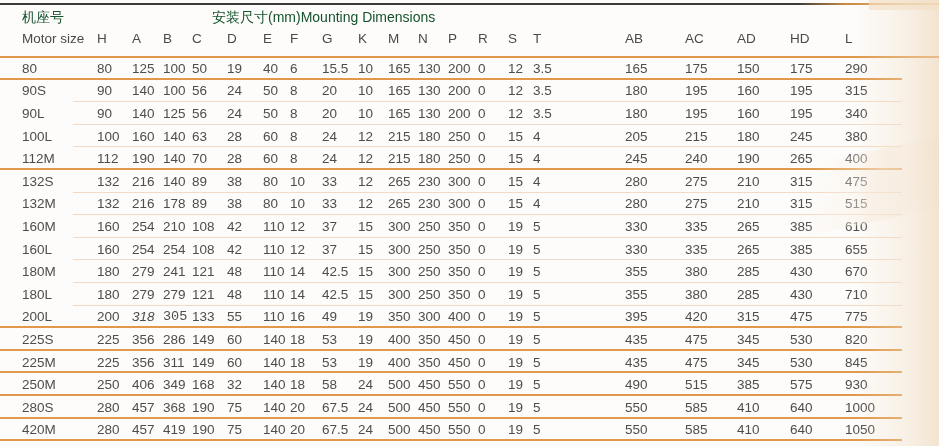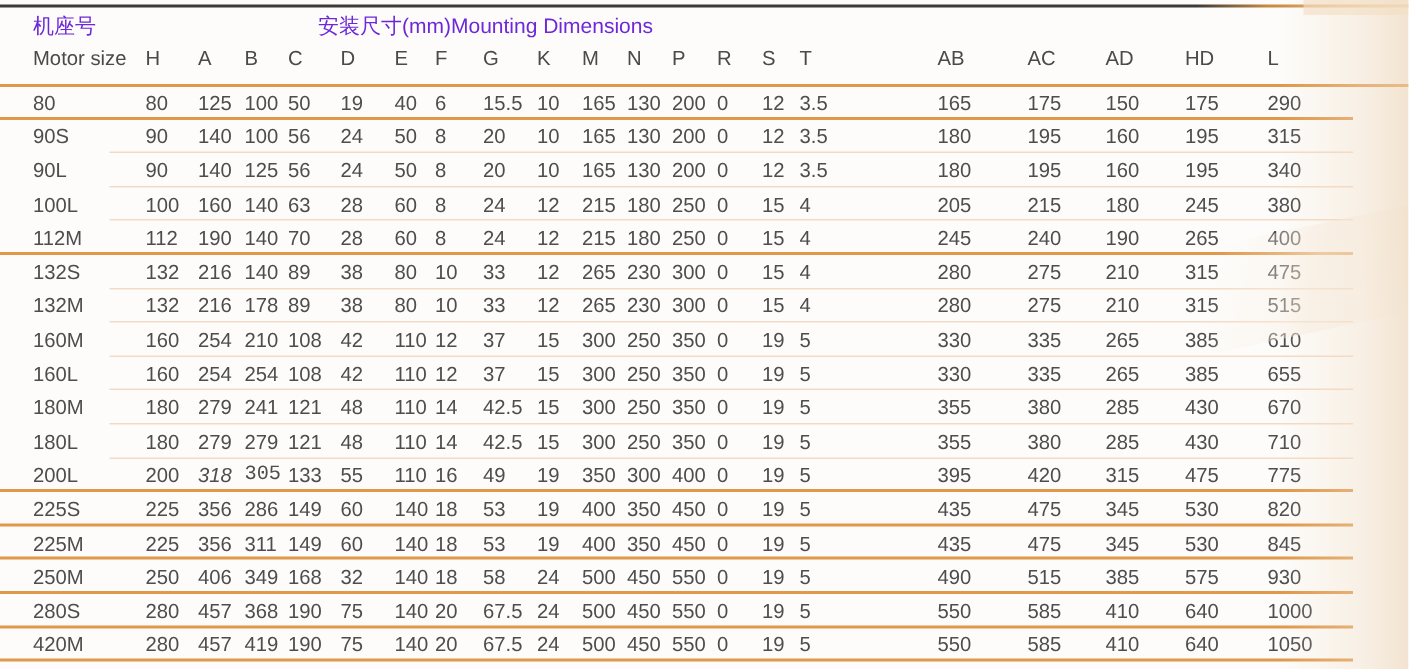--- a/index.html
+++ b/index.html
@@ -11,21 +11,21 @@
     color:#4c4c4c;
     overflow:hidden;
   }
   
   .top-line{
     position:absolute;left:0;top:3px;width:939px;height:2px;
     background:linear-gradient(90deg,#3d3b38 0%,#3d3b38 85%,#c98a43 90%,#e8b578 100%);
   }
   
   .thead{position:absolute;left:0;top:5px;width:939px;height:52px;}
-  .h-row1{position:absolute;top:4px;left:0;width:100%;height:18px;font-size:14px;color:#6d28d9;}
+  .h-row1{position:absolute;top:4px;left:0;width:100%;height:18px;font-size:14px;color:#14532d;}
   .h-cn{position:absolute;left:22px;top:0;}
   .h-mounting{position:absolute;left:212px;top:0;}
   .h-outline{position:absolute;left:590px;top:0;}
   .h-row2{position:absolute;top:26px;left:0;width:939px;height:20px;display:flex;padding-left:22px;box-sizing:border-box;font-size:13.5px;color:#4a4a4a;}
   .thead .rule-strong{position:absolute;left:0;right:0;bottom:-1px;height:2px;background:#df984a;}
   
   .tbody{position:absolute;left:0;top:57px;width:902px;}
   .trow{
     position:relative;display:flex;align-items:center;
     height:22.6px;padding-left:22px;box-sizing:border-box;

